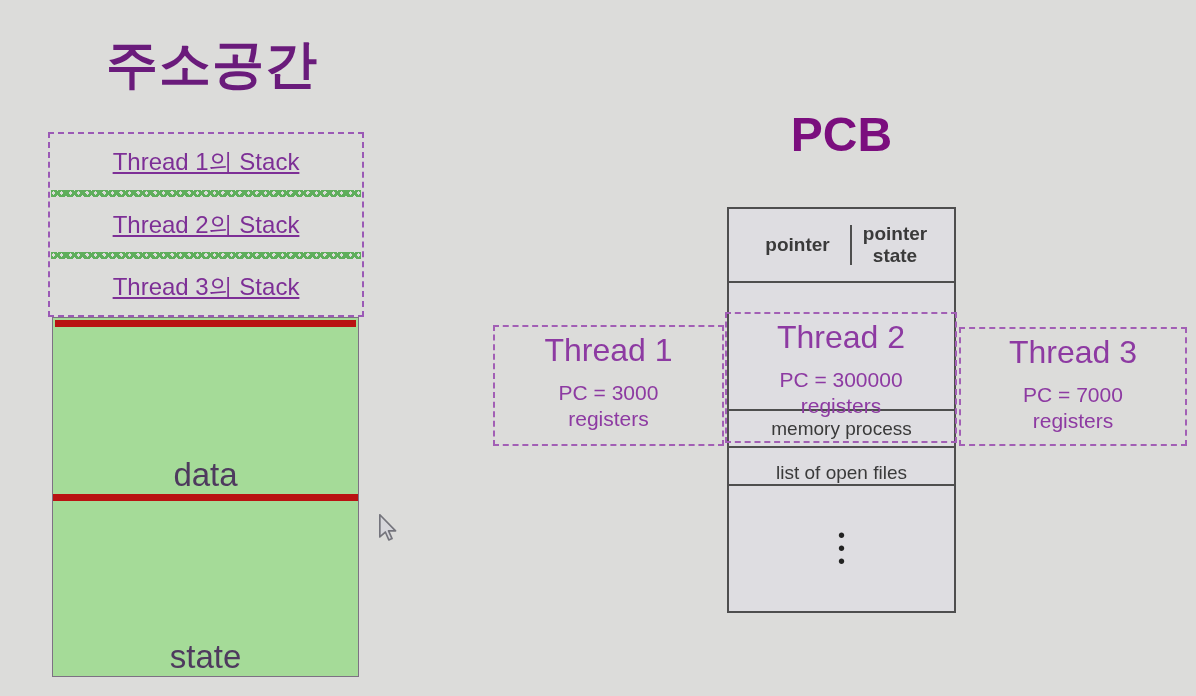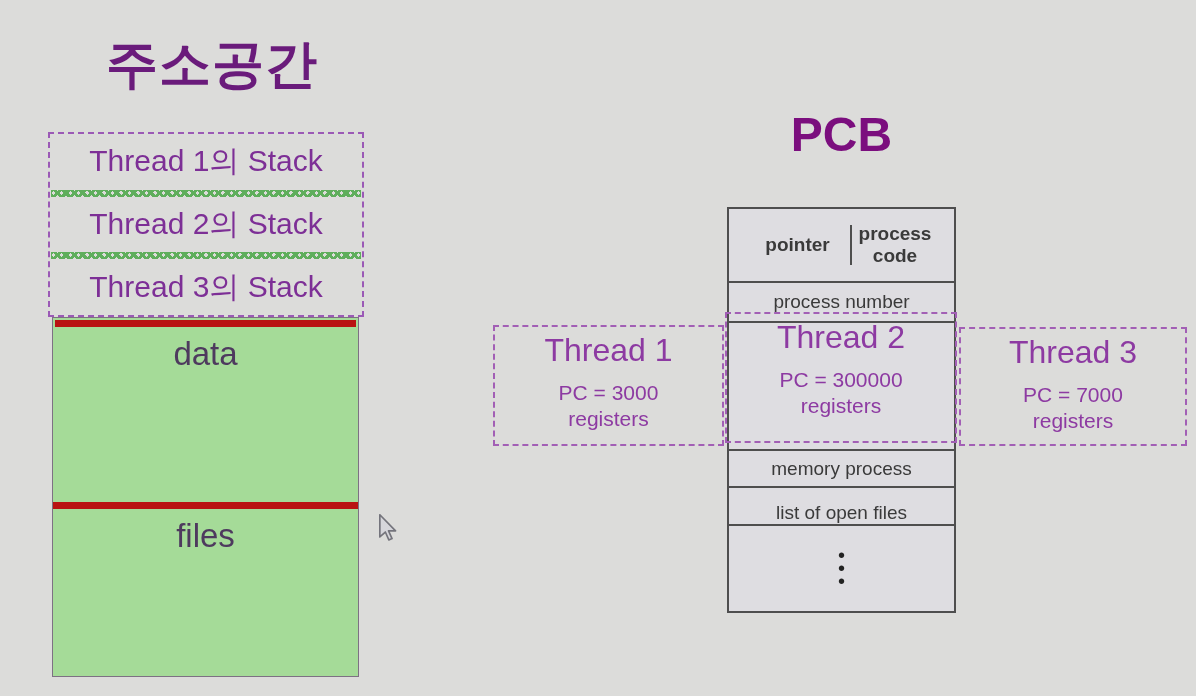--- a/index.html
+++ b/index.html
@@ -15,35 +15,35 @@
   .as-title{
     left:106px;top:30px;margin:0;
     font-size:52px;font-weight:bold;color:#6a1b7b;letter-spacing:1px;
   }
   .stack-box{
     left:48px;top:132px;width:316px;height:185px;
     border:2px dashed #9b59b6;box-sizing:border-box;
     display:flex;flex-direction:column;
   }
   .stack-sec{flex:1;display:flex;align-items:center;justify-content:center;}
-  .stack-label{font-size:30px;color:#7d2f96;}
+  .stack-label{font-size:24px;color:#7d2f96;text-decoration:underline;}
   .zigzag{
     height:7px;margin:0 1px;flex:none;
     background:
       repeating-linear-gradient(45deg,#5fae5c 0 3px,transparent 3px 6px),
       repeating-linear-gradient(-45deg,#5fae5c 0 3px,transparent 3px 6px);
   }
   .mem-box{
     left:52px;top:317px;width:307px;height:360px;
     background:#a5db98;border:1px solid #7d7183;box-sizing:border-box;
     display:flex;flex-direction:column;
   }
   .redbar{height:7px;margin:2px 2px 0 2px;background:#b91312;flex:none;}
   .redbar-mid{margin:0 0 0 0;}
-  .seg{display:flex;align-items:flex-start;justify-content:center;margin-top:8px;}
+  .seg{display:flex;align-items:flex-end;justify-content:center;}
   .seg-data{height:167px;flex:none;}
   .seg-code{flex:1;}
   .seg-label{font-size:33px;color:#4e3a5e;}
 
   
   .pcb-title{
     left:727px;top:107px;width:229px;margin:0;text-align:center;
     font-size:48px;font-weight:bold;color:#7b0e7e;
   }
   .pcb-table{
@@ -101,37 +101,34 @@
     </div>
   </div>
 
   <div class="abs mem-box">
     <div class="redbar"></div>
     <div class="seg seg-data">
       <span class="seg-label">data</span>
     </div>
     <div class="redbar redbar-mid"></div>
     <div class="seg seg-code">
-      <span class="seg-label">files</span>
+      <span class="seg-label">state</span>
     </div>
   </div>
 
   <h2 class="abs pcb-title">PCB</h2>
 
   <div class="abs pcb-table">
     <div class="prow row1">
       <div class="cell cell-pointer">
         <span>pointer</span>
       </div>
       <div class="cell cell-state">
-        <span>process code</span>
+        <span>pointer state</span>
       </div>
-    </div>
-    <div class="prow row2">
-      <span>process number</span>
     </div>
     <div class="prow rowmid"></div>
     <div class="prow rowml">
       <span>memory process</span>
     </div>
     <div class="prow rowof">
       <span>list of open files</span>
     </div>
     <div class="prow rowdots">
       <span class="vdot">•</span>

